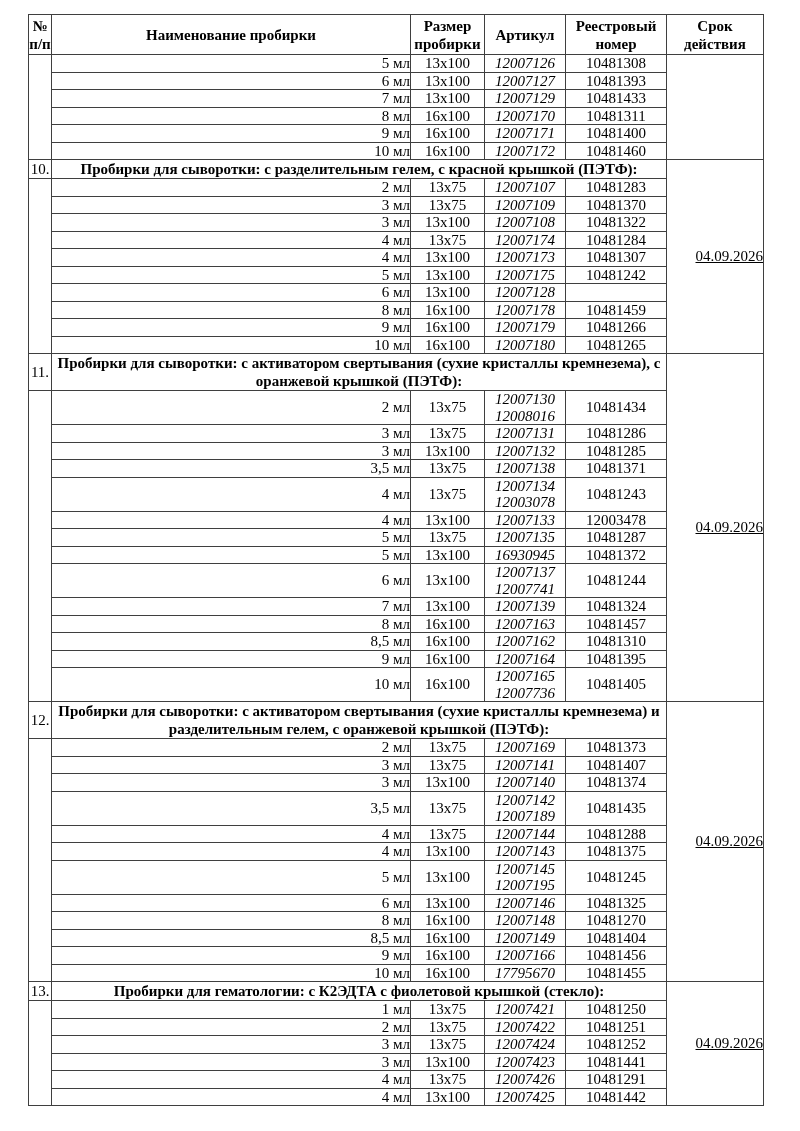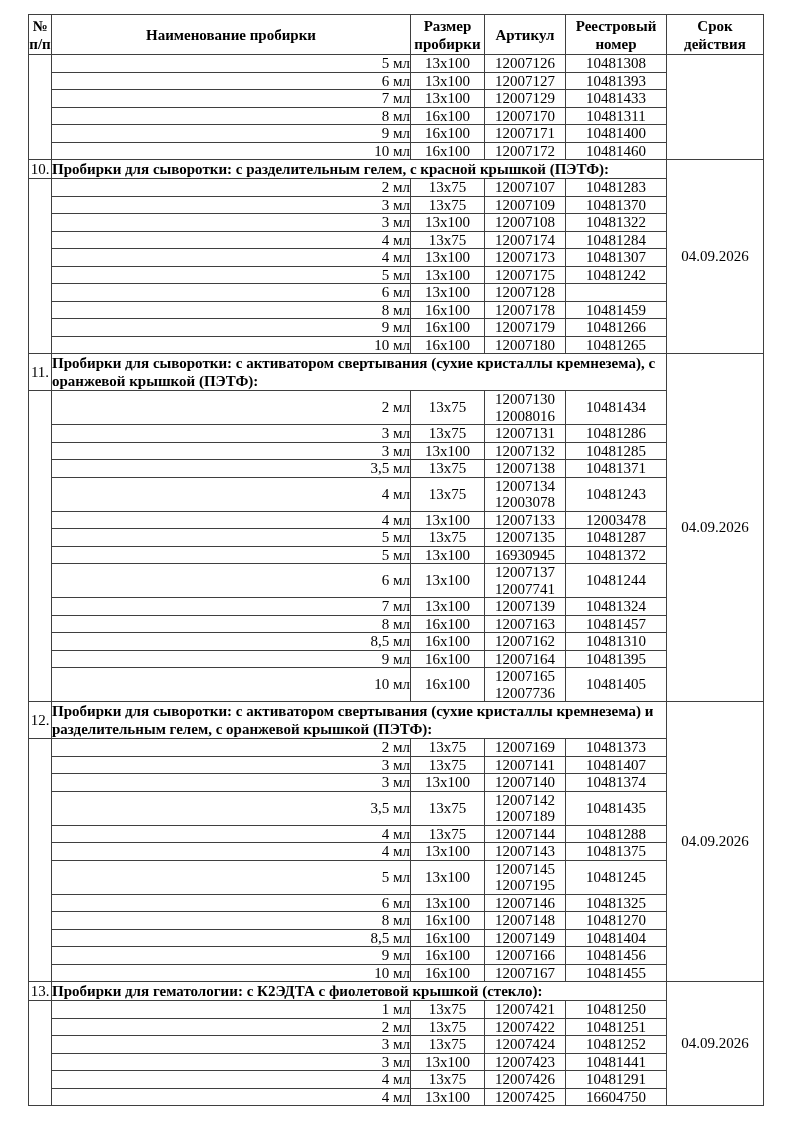--- a/index.html
+++ b/index.html
@@ -43,26 +43,26 @@
   tr.rt  { height: 34px;   }
   tr.sh  { height: 17px;   }
   tr.sh2 { height: 36px;   }
   td.name-cell {
     text-align: right;
     padding-left: 5px;
   }
   td.center { text-align: center; }
   td.num-cell { text-align: center; }
   td.section-title {
-    text-align: left;
+    text-align: center;
     font-weight: bold;
     line-height: 18px;
   }
-  td.expiry-cell { text-align: center; }
-  td.article-cell div { line-height: 16.5px; }
+  td.expiry-cell { text-align: right; text-decoration: underline; }
+  td.article-cell div { line-height: 16.5px; font-style: italic; }
 </style>
 </head>
 <body>
 
 <div class="page">
   <table class="tube-table">
     <colgroup>
       <col style="width:23px">
       <col style="width:359px">
       <col style="width:74px">
@@ -436,21 +436,21 @@
           <td class="center">16x100</td>
           <td class="center article-cell">
             <div>12007166</div>
           </td>
           <td class="center">10481456</td>
         </tr>
         <tr class="r">
           <td class="name-cell">10 мл</td>
           <td class="center">16x100</td>
           <td class="center article-cell">
-            <div>12007167</div>
+            <div>17795670</div>
           </td>
           <td class="center">10481455</td>
         </tr>
         <tr class="sh">
           <td class="num-cell">13.</td>
           <td class="section-title" colspan="4">Пробирки для гематологии: с К2ЭДТА с фиолетовой крышкой (стекло):</td>
           <td class="expiry-cell" rowspan="7">04.09.2026</td>
         </tr>
         <tr class="r">
           <td class="num-cell" rowspan="6"></td>
@@ -492,17 +492,17 @@
             <div>12007426</div>
           </td>
           <td class="center">10481291</td>
         </tr>
         <tr class="r">
           <td class="name-cell">4 мл</td>
           <td class="center">13x100</td>
           <td class="center article-cell">
             <div>12007425</div>
           </td>
-          <td class="center">16604750</td>
+          <td class="center">10481442</td>
         </tr>
       </tbody>
   </table>
 </div>
 
 </body></html>

